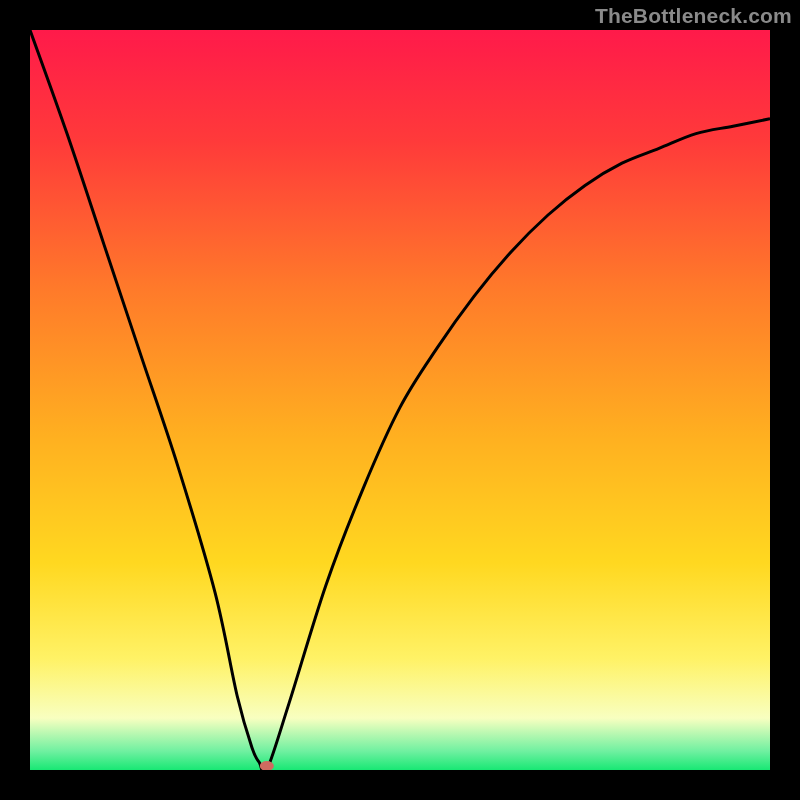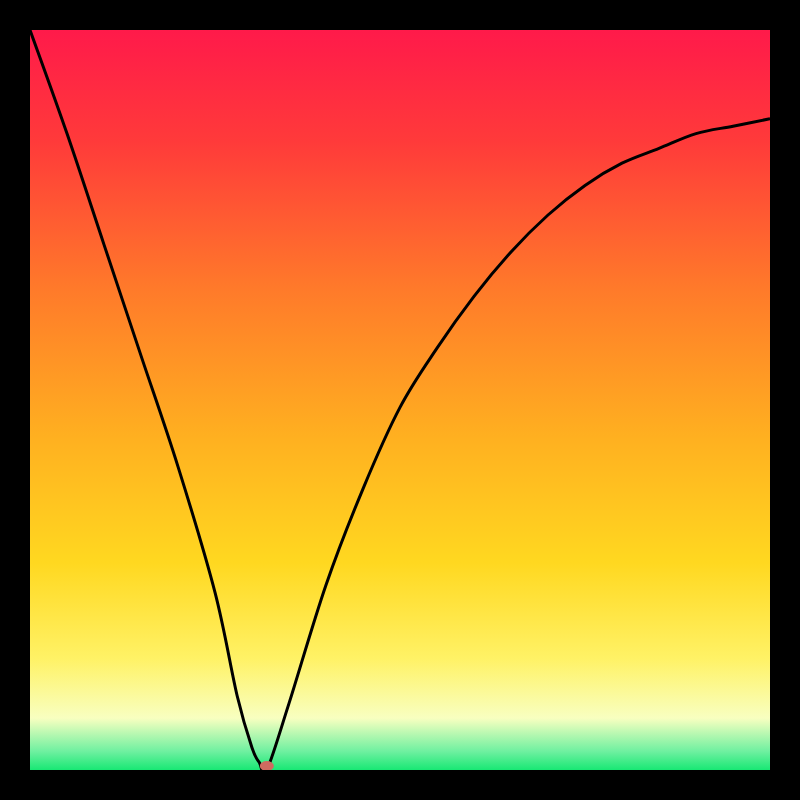--- a/index.html
+++ b/index.html
@@ -55,13 +55,14 @@
             <stop offset="93%" stop-color="#f8ffc0"></stop>
             <stop offset="97.5%" stop-color="#6ef0a0"></stop>
             <stop offset="100%" stop-color="#18e874"></stop>
           </linearGradient>
       </defs>
       <rect x="0" y="0" width="740" height="740" fill="url(#bg-grad)"></rect>
       <path id="curve-path" fill="none" stroke-width="3" stroke-linejoin="round" d="M 0 0 C 6.166666666666667 17.26666666666667, 24.666666666666664 67.83333333333334, 37 103.60000000000002 C 49.333333333333336 139.3666666666667, 61.666666666666664 177.60000000000002, 74 214.60000000000002 C 86.33333333333333 251.60000000000002, 98.66666666666667 288.59999999999997, 111 325.59999999999997 C 123.33333333333333 362.59999999999997, 135.66666666666666 397.1333333333333, 148 436.6 C 160.33333333333334 476.0666666666667, 175.13333333333333 524.1666666666666, 185 562.4 C 194.86666666666667 600.6333333333333, 201.03333333333336 640.1, 207.20000000000002 666 C 213.36666666666667 691.9, 218.3 706.6999999999999, 222 717.8 C 225.7 728.9, 226.93333333333334 728.9, 229.4 732.6 C 231.86666666666667 736.3000000000001, 231.86666666666667 749.8666666666667, 236.8 740 C 241.73333333333335 730.1333333333333, 249.13333333333333 704.2333333333333, 259 673.4 C 268.8666666666667 642.5666666666666, 283.6666666666667 590.7666666666667, 296 555 C 308.3333333333333 519.2333333333333, 320.6666666666667 488.4, 333 458.8 C 345.3333333333333 429.20000000000005, 357.66666666666663 400.83333333333337, 370 377.40000000000003 C 382.33333333333337 353.9666666666667, 394.66666666666674 336.70000000000005, 407.00000000000006 318.20000000000005 C 419.33333333333337 299.70000000000005, 431.6666666666667 282.43333333333334, 444 266.4 C 456.3333333333333 250.36666666666665, 468.6666666666667 235.56666666666666, 481 222 C 493.3333333333333 208.43333333333334, 505.6666666666667 196.1, 518 185 C 530.3333333333334 173.9, 542.6666666666666 164.0333333333333, 555 155.39999999999998 C 567.3333333333334 146.76666666666665, 579.6666666666666 139.3666666666667, 592 133.20000000000005 C 604.3333333333334 127.03333333333337, 616.6666666666666 123.33333333333331, 629 118.39999999999998 C 641.3333333333334 113.46666666666664, 653.6666666666666 107.30000000000001, 666 103.60000000000002 C 678.3333333333334 99.90000000000003, 690.6666666666666 98.66666666666673, 703 96.20000000000005 C 715.3333333333334 93.73333333333336, 733.8333333333334 90.0333333333333, 740 88.79999999999995" stroke="#000000"></path>
       <ellipse id="min-dot" rx="7" ry="5" cx="236.8" cy="736" fill="#cf6b60"></ellipse>
     </svg>
   </div>
+  <div class="watermark">TheBottleneck.com</div>
 </div>
 
 </body></html>

